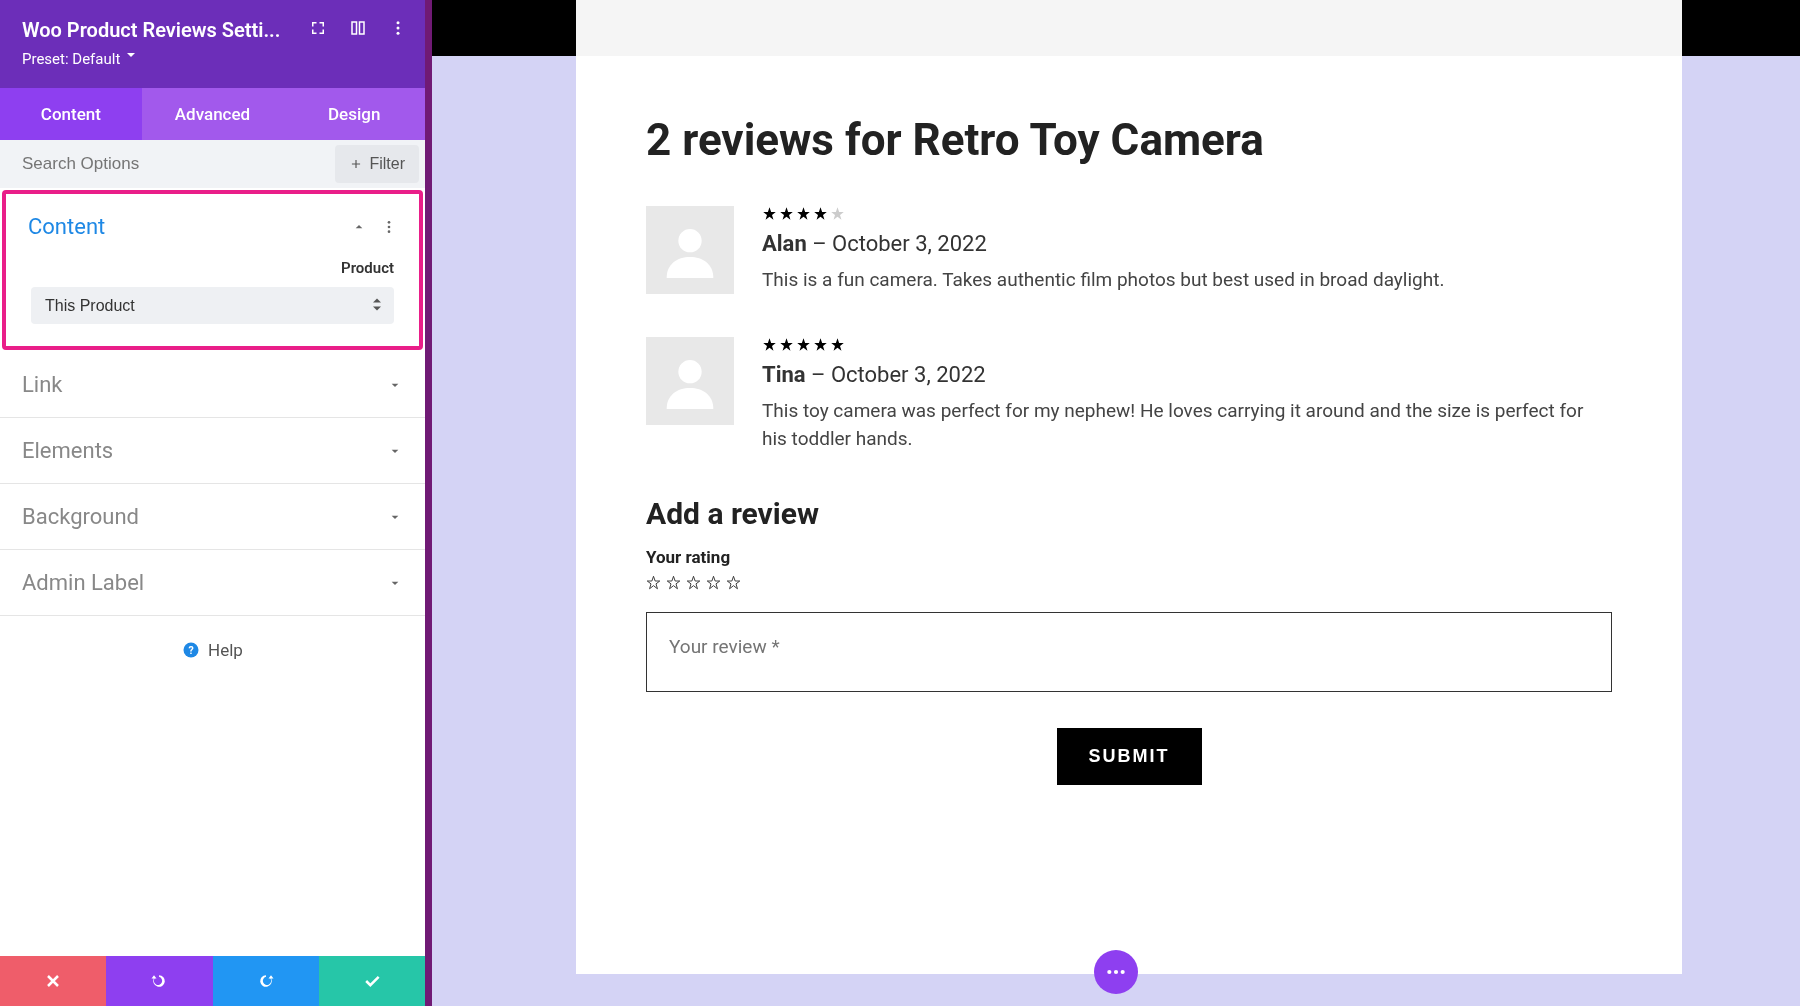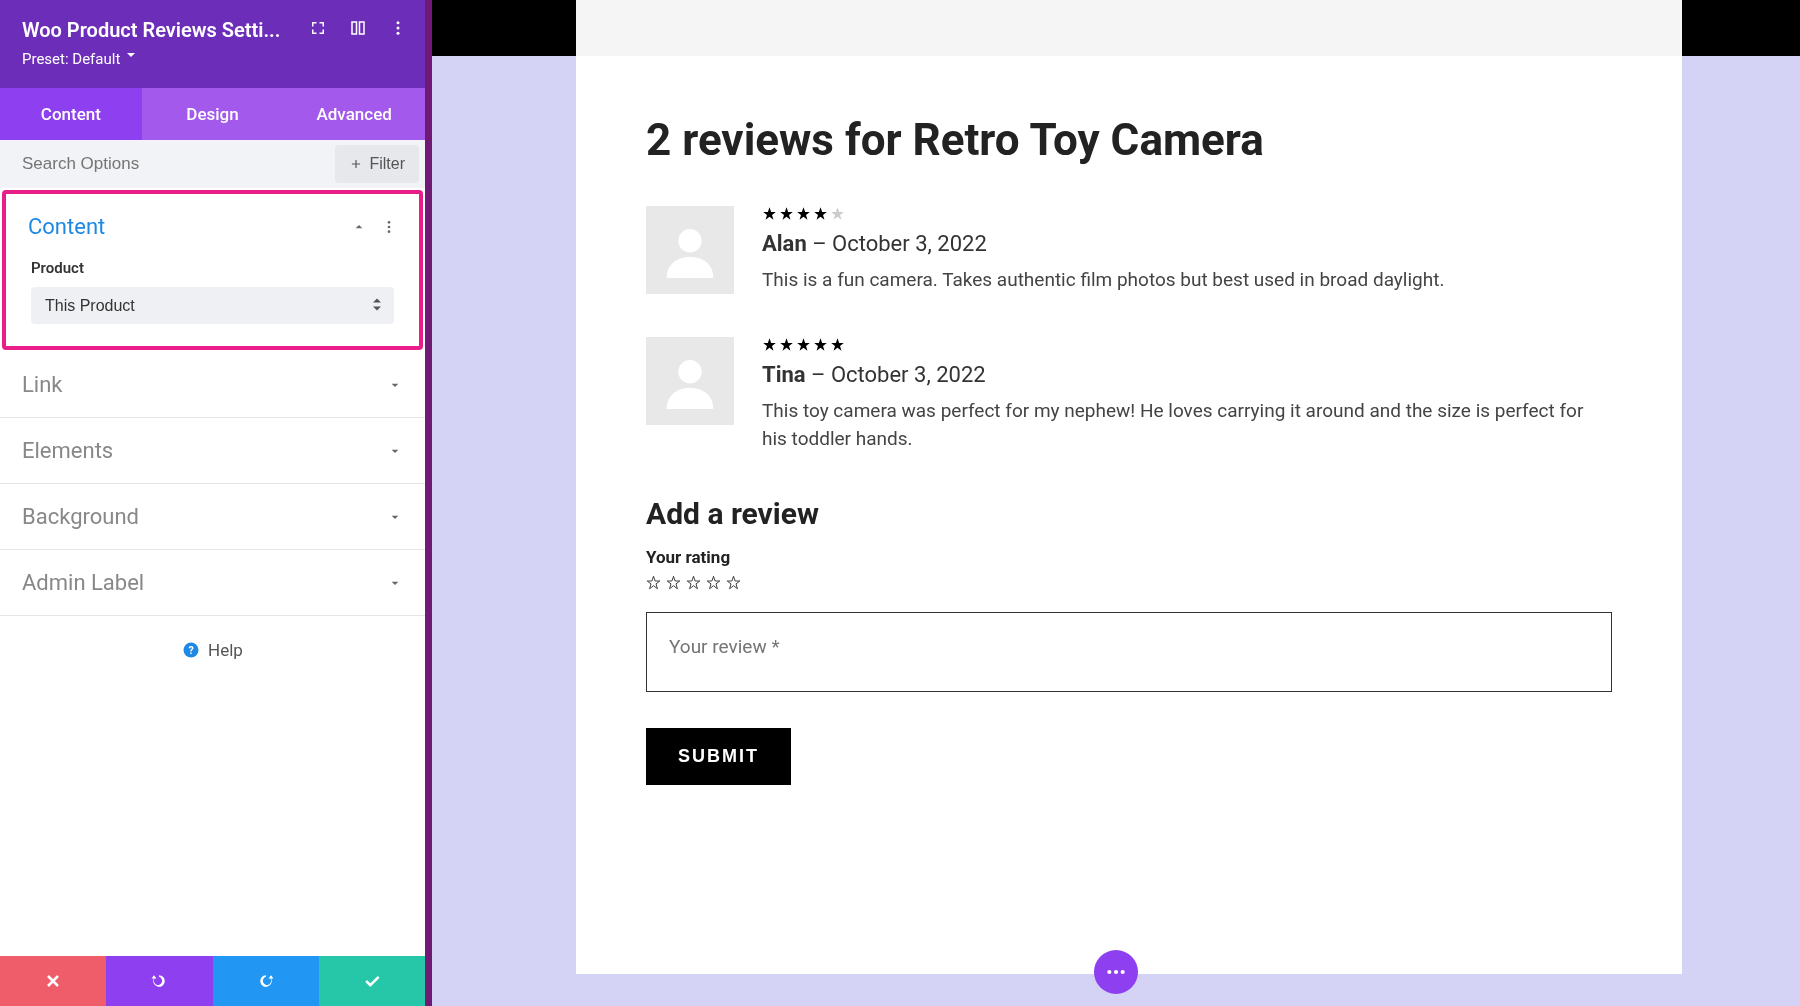--- a/index.html
+++ b/index.html
@@ -21,21 +21,21 @@
 .filter-btn { display: flex; align-items: center; gap: 6px; padding: 10px 14px; background: #e6e8ec; border: none; font-size: 16px; color: #555; cursor: pointer; margin-right: 6px; border-radius: 4px; }
 .filter-btn svg { width: 14px; height: 14px; stroke: #555; fill: none; stroke-width: 2; }
 .section { border-bottom: 1px solid #e5e5e5; }
 .section-header { display: flex; align-items: center; justify-content: space-between; padding: 20px 22px; cursor: pointer; }
 .section-title { font-size: 22px; font-weight: 400; color: #888; }
 .section.expanded .section-title { color: #1e88e5; }
 .section-icons { display: flex; align-items: center; gap: 14px; }
 .section-icons svg { width: 16px; height: 16px; fill: #666; }
 .section-body { padding: 0 25px 22px 25px; }
 .section.highlighted { border: 4px solid #e91e89; border-radius: 4px; margin: 2px; }
-.field-label { font-size: 15px; font-weight: 600; color: #333; margin-bottom: 10px; }
+.field-label { font-size: 15px; font-weight: 600; color: #333; margin-bottom: 10px; text-align: right; }
 .select-wrap { position: relative; background: #eef0f3; border-radius: 4px; }
 .select { width: 100%; padding: 10px 14px; border: none; background: transparent; appearance: none; font-size: 16px; color: #333; outline: none; }
 .select-caret { position: absolute; right: 12px; top: 50%; transform: translateY(-50%); pointer-events: none; }
 .select-caret svg { width: 10px; height: 14px; fill: #555; }
 .help-row { display: flex; align-items: center; justify-content: center; gap: 8px; padding: 24px 0; }
 .help-row svg { width: 18px; height: 18px; fill: #1e88e5; }
 .help-row span { font-size: 17px; color: #555; }
 .footer-bar { margin-top: auto; display: flex; }
 .footer-btn { flex: 1; height: 50px; display: flex; align-items: center; justify-content: center; cursor: pointer; }
 .footer-btn.cancel { background: #ef5d6a; }
@@ -57,21 +57,21 @@
 .stars { display: flex; gap: 2px; margin-bottom: 10px; }
 .stars svg { width: 15px; height: 15px; }
 .meta { font-size: 22px; color: #333; margin-bottom: 10px; }
 .meta strong { font-weight: 700; }
 .review-text { font-size: 19px; color: #444; line-height: 1.5; }
 .add-review-title { font-size: 30px; font-weight: 700; color: #222; margin-top: 36px; margin-bottom: 16px; }
 .rating-label { font-size: 17px; font-weight: 700; color: #222; margin-bottom: 8px; }
 .rating-stars { display: flex; gap: 5px; margin-bottom: 22px; }
 .rating-stars svg { width: 15px; height: 15px; fill: none; stroke: #333; stroke-width: 1.5; }
 .review-textarea { width: 100%; height: 80px; padding: 22px; border: 1px solid #333; font-size: 19px; color: #777; resize: none; outline: none; font-family: inherit; }
-.submit-row { display: flex; justify-content: flex-start; margin-top: 32px; }
+.submit-row { display: flex; justify-content: center; margin-top: 32px; }
 .submit-btn { background: #000; color: #fff; border: none; padding: 18px 32px; font-size: 18px; font-weight: 600; letter-spacing: 2px; cursor: pointer; }
 .fab { position: absolute; bottom: 12px; left: 50%; transform: translateX(-50%); width: 44px; height: 44px; border-radius: 50%; background: #8e3ff0; display: flex; align-items: center; justify-content: center; cursor: pointer; }
 .fab svg { width: 20px; height: 6px; fill: #fff; }
 </style>
 </head>
 <body>
 
 <div class="app">
   <div class="sidebar">
     <div class="side-header">
@@ -94,22 +94,22 @@
       <div class="preset">
         <span>Preset: Default</span>
         <svg viewBox="0 0 10 10">
             <path d="M1 3l4 4 4-4z"></path>
           </svg>
       </div>
     </div>
 
     <div class="tabs">
       <div class="tab active">Content</div>
+      <div class="tab">Advanced</div>
       <div class="tab">Design</div>
-      <div class="tab">Advanced</div>
     </div>
 
     <div class="search-row">
       <input class="search-input" placeholder="Search Options" style="">
       <button class="filter-btn">
         <svg viewBox="0 0 24 24">
             <path d="M12 5v14M5 12h14"></path>
           </svg>
         <span>Filter</span>
       </button>

